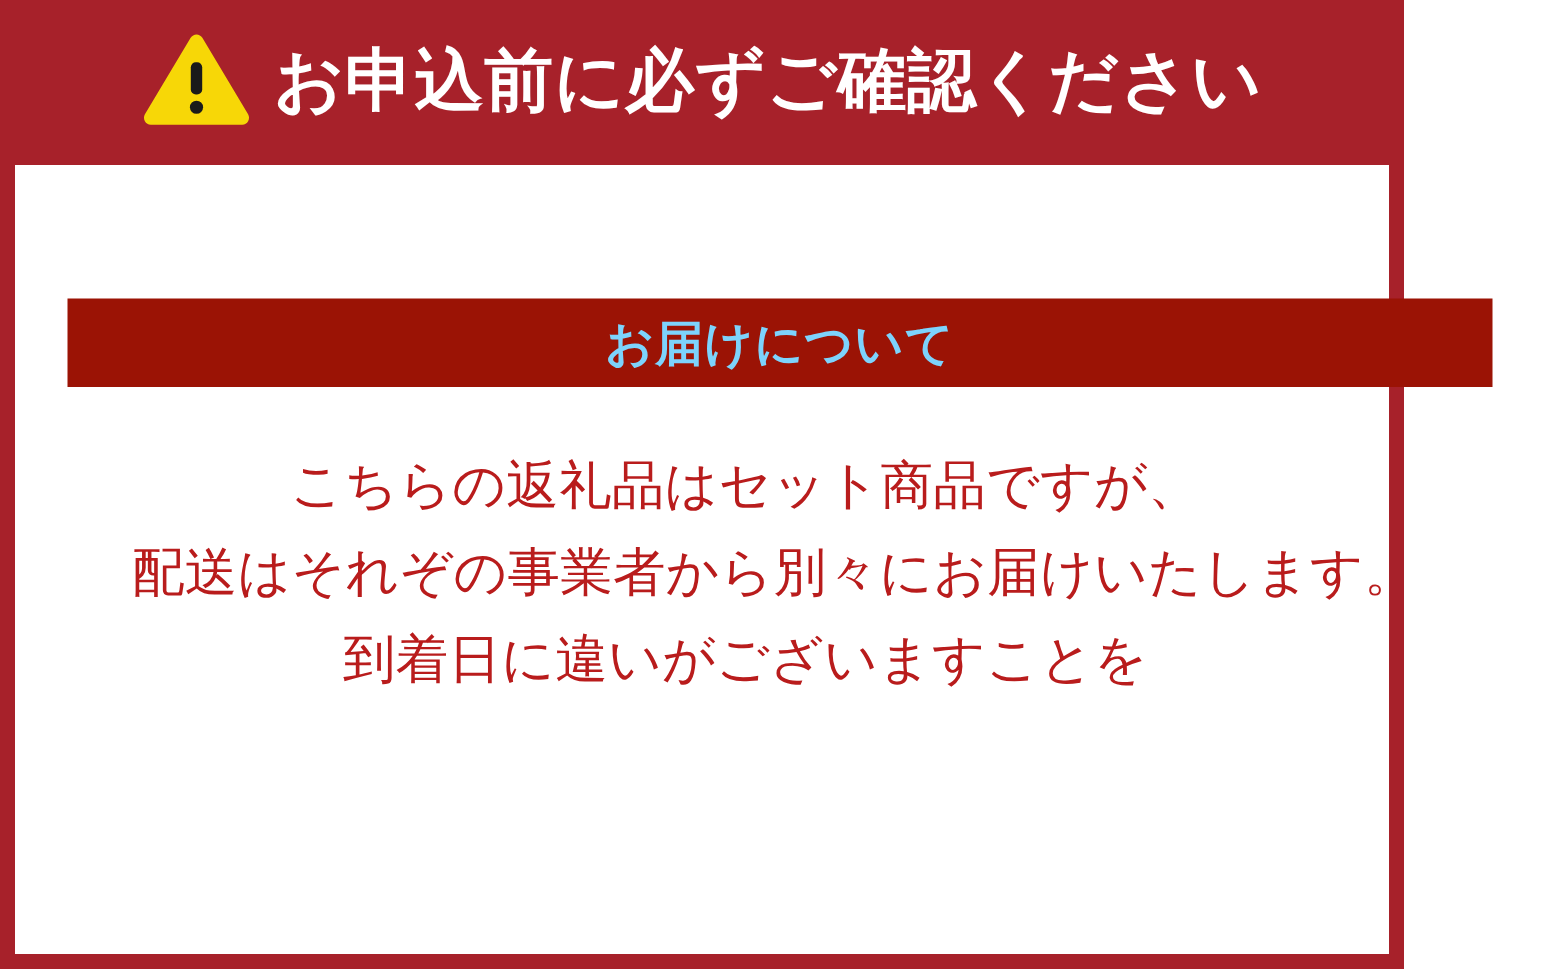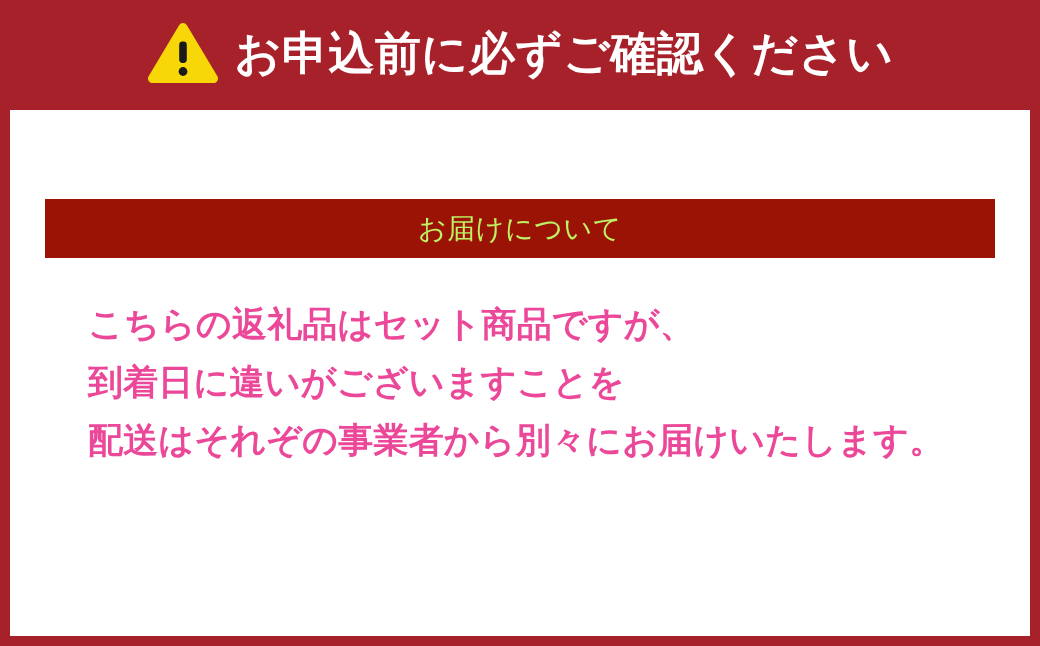--- a/index.html
+++ b/index.html
@@ -10,21 +10,21 @@
   body {
     width: 1040px;
     height: 646px;
     overflow: hidden;
     font-family: "DejaVu Sans", "Liberation Sans", sans-serif;
     background: #ffffff;
   }
 
   .notice-card {
     position: relative;
-    width: 1040px;
+    width: 936px;
     height: 646px;
     box-sizing: border-box;
     background: #a7212a;   
     display: flex;
     flex-direction: column;
   }
 
   
   .notice-header {
     height: 110px;
@@ -72,42 +72,43 @@
     width: 950px;
     height: 59px;
     background: #9b1305;
     display: flex;
     align-items: center;
     justify-content: center;
     box-sizing: border-box;
   }
 
   .section-banner-title {
-    color: #bef264;
-    font-size: 28px;
-    font-weight: 400;
+    color: #7dd3fc;
+    font-size: 32px;
+    font-weight: 700;
     line-height: 1;
     letter-spacing: 0.02em;
     white-space: nowrap;
   }
 
   .notice-text-block {
     position: absolute;
     left: 78px;
     top: 185px;
     right: 20px;
   }
 
   .notice-line {
-    color: #ec4899;
+    color: #b91c1c;
     font-size: 35px;
-    font-weight: 700;
+    font-weight: 400;
     line-height: 58px;
     letter-spacing: 0.005em;
     white-space: nowrap;
+    text-align: center;
   }
 </style>
 </head>
 <body>
 
 <div class="notice-card">
 
   <div class="notice-header">
     <svg class="warning-icon" viewBox="0 0 74 64" aria-hidden="true">
       <path d="M33.1 4.2 L2.6 55.2 a4.6 4.6 0 0 0 3.9 6.9 H67.5 a4.6 4.6 0 0 0 3.9 -6.9 L40.9 4.2 a4.6 4.6 0 0 0 -7.8 0 Z" fill="#f7d707"></path>
@@ -118,19 +119,19 @@
   </div>
 
   <div class="notice-body">
 
     <div class="section-banner">
       <div class="section-banner-title">お届けについて</div>
     </div>
 
     <div class="notice-text-block">
       <div class="notice-line">こちらの返礼品はセット商品ですが、</div>
+      <div class="notice-line">配送はそれぞの事業者から別々にお届けいたします。</div>
       <div class="notice-line">到着日に違いがございますことを</div>
-      <div class="notice-line">配送はそれぞの事業者から別々にお届けいたします。</div>
     </div>
 
   </div>
 
 </div>
 
 </body></html>

